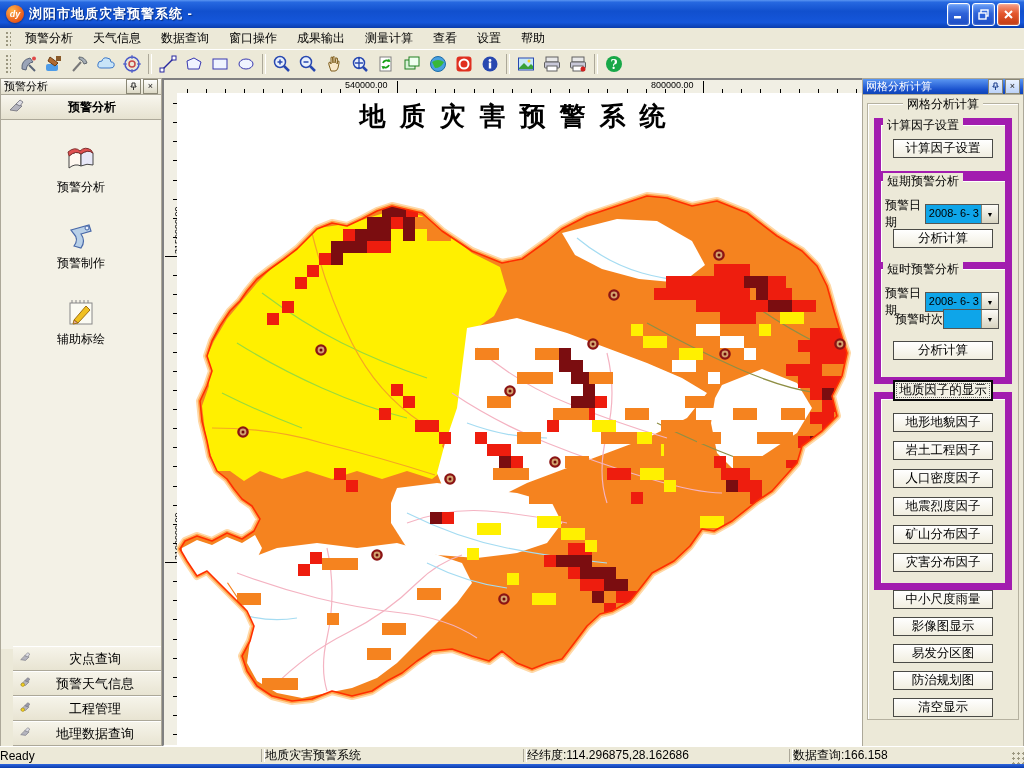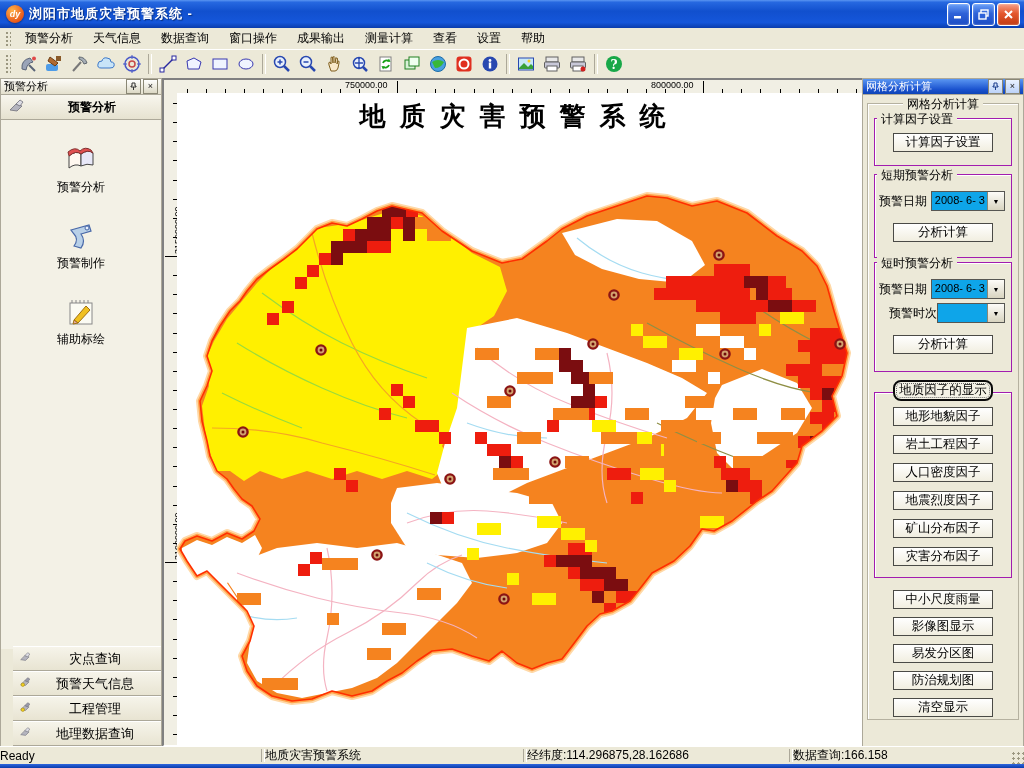--- a/index.html
+++ b/index.html
@@ -69,21 +69,21 @@
   .canvas{position:absolute;left:13px;top:13px;right:0;bottom:0;background:#fff;overflow:hidden;}
   .maptitle{position:absolute;left:0;right:0;top:6px;text-align:center;font-size:26px;font-weight:bold;
     font-family:"DejaVu Serif","Liberation Serif",serif;letter-spacing:14px;color:#000;}
   .canvas svg{position:absolute;left:0;top:0;}
   
   #rightpanel{left:862px;right:0;}
   .outerbox{position:absolute;left:4px;right:4px;top:24px;bottom:26px;border:1px solid #B5B1A0;
     box-shadow:1px 1px 0 #fff inset;}
   .legend{position:absolute;top:-8px;background:#ECE9D8;padding:0 4px;font-size:12px;white-space:nowrap;}
   .legend.center{left:50%;transform:translateX(-50%);}
-  .frame{position:absolute;left:6px;right:6px;border:1px solid #a21caf;box-shadow:1px 1px 0 #fff inset;}
+  .frame{position:absolute;left:6px;right:6px;border:7px solid #a21caf;box-shadow:1px 1px 0 #fff inset;}
   .row{position:absolute;left:4px;right:6px;display:flex;align-items:center;}
   .row .rl{width:58px;font-size:12px;}
   .combo{flex:1;height:18px;border:1px solid #575753;background:#0ea5e9;display:flex;}
   .combo .val{flex:1;font-size:11px;padding:2px 2px 0 3px;white-space:nowrap;overflow:hidden;}
   .combo .arr{width:16px;border-left:1px solid #8A8775;display:flex;align-items:center;justify-content:center;
     background:linear-gradient(180deg,#FDFCF8,#D8D4C0);font-size:7px;color:#000;}
   .xbtn{position:absolute;height:19px;background:linear-gradient(180deg,#FFFFFF,#F1EEE0);
     border:1px solid #4A4A46;display:flex;align-items:center;justify-content:center;
     font-size:12.5px;white-space:nowrap;}
   .xbtn.w96{left:50%;transform:translateX(-50%);width:100px;}
@@ -381,21 +381,21 @@
       <div class="htick" style="left: 47.875px; height: 4px;"></div>
       <div class="htick" style="left: 67px; height: 4px;"></div>
       <div class="htick" style="left: 86.125px; height: 4px;"></div>
       <div class="htick" style="left: 105.25px; height: 4px;"></div>
       <div class="htick" style="left: 124.375px; height: 4px;"></div>
       <div class="htick" style="left: 143.5px; height: 4px;"></div>
       <div class="htick" style="left: 162.625px; height: 4px;"></div>
       <div class="htick" style="left: 181.75px; height: 4px;"></div>
       <div class="htick" style="left: 200.875px; height: 4px;"></div>
       <div class="htick" style="left: 220px; height: 12px;"></div>
-      <div class="hlab" style="left: 168px;">750000.00</div>
+      <div class="hlab" style="left: 168px;">540000.00</div>
       <div class="htick" style="left: 239.125px; height: 4px;"></div>
       <div class="htick" style="left: 258.25px; height: 4px;"></div>
       <div class="htick" style="left: 277.375px; height: 4px;"></div>
       <div class="htick" style="left: 296.5px; height: 4px;"></div>
       <div class="htick" style="left: 315.625px; height: 4px;"></div>
       <div class="htick" style="left: 334.75px; height: 4px;"></div>
       <div class="htick" style="left: 353.875px; height: 4px;"></div>
       <div class="htick" style="left: 373px; height: 4px;"></div>
       <div class="htick" style="left: 392.125px; height: 4px;"></div>
       <div class="htick" style="left: 411.25px; height: 4px;"></div>
@@ -744,21 +744,21 @@
       <div class="row" style="top:40px;text-align:right;">
         <span class="rl">预警时次</span>
         <div class="combo">
           <span class="val"></span>
           <span class="arr">▼</span>
         </div>
       </div>
       <button class="xbtn w96" style="top:72px;">分析计算</button>
     </div>
 
-    <button class="xbtn w96 focused" style="top:276px;height:21px;border-radius:8px;">地质因子的显示</button>
+    <button class="xbtn w96 focused" style="top:276px;height:21px;">地质因子的显示</button>
 
     <div class="frame" style="top:288px;height:184px;" id="factorframe">
         <button class="xbtn w96" style="top: 14px;">地形地貌因子</button>
         <button class="xbtn w96" style="top: 42px;">岩土工程因子</button>
         <button class="xbtn w96" style="top: 70px;">人口密度因子</button>
         <button class="xbtn w96" style="top: 98px;">地震烈度因子</button>
         <button class="xbtn w96" style="top: 126px;">矿山分布因子</button>
         <button class="xbtn w96" style="top: 154px;">灾害分布因子</button>
       </div>
 

